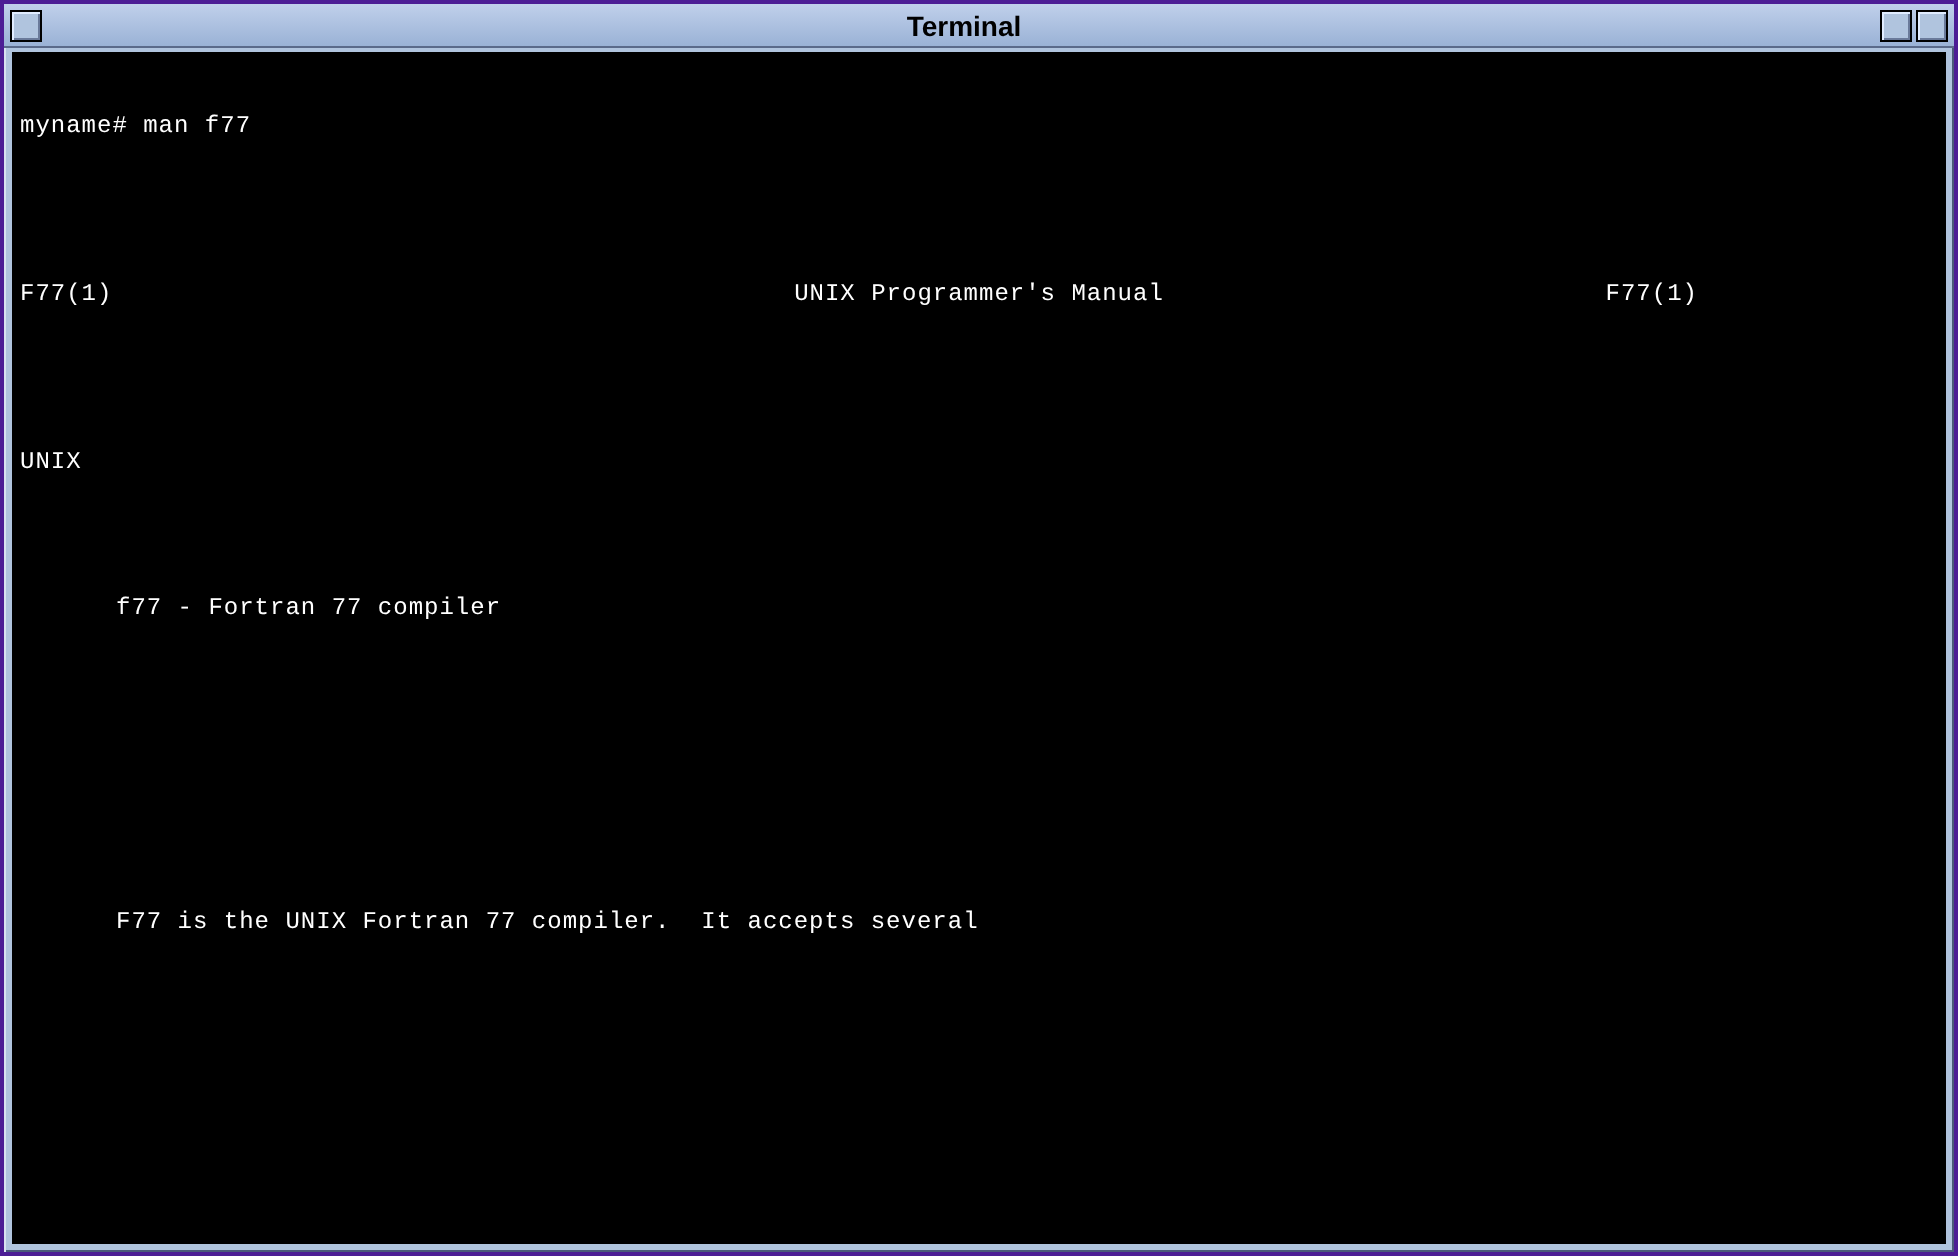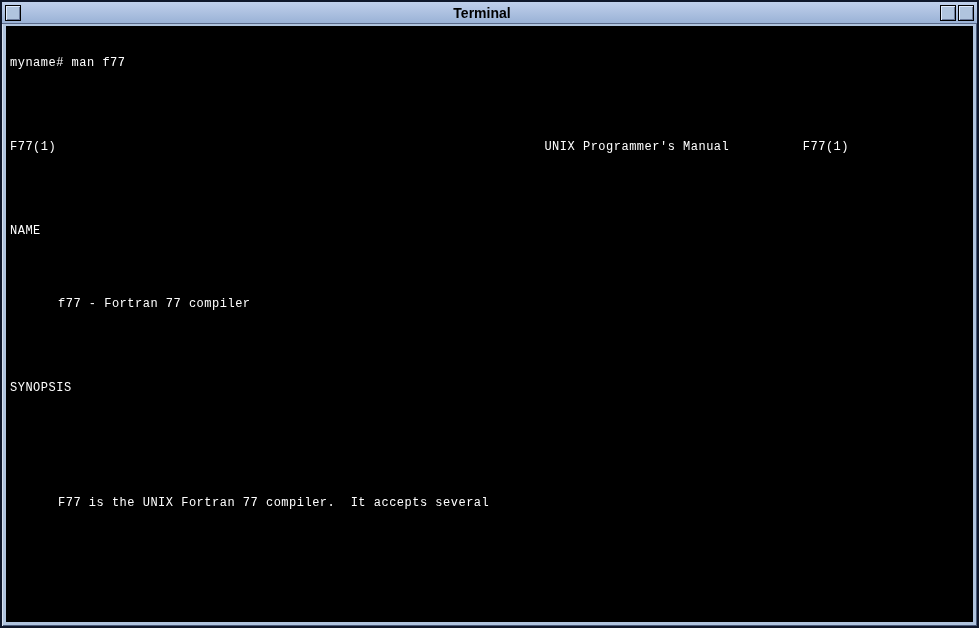--- a/index.html
+++ b/index.html
@@ -7,21 +7,21 @@
     margin: 0; padding: 0;
     background: #808080;
     font-family: "Lucida Console", Monaco, monospace;
   }
   .window {
     position: relative;
     width: 979px;
     height: 628px;
     margin: 0 auto;
     background: #b0c4de;
-    border: 2px solid #0f172a;
+    border: 2px solid #4c1d95;
     box-shadow: inset 1px 1px 0 #d8e2f0, inset -1px -1px 0 #4a5a7a;
   }
   .titlebar {
     display: flex;
     align-items: center;
     height: 22px;
     background: linear-gradient(#c0d0eb, #9ab2d6);
     border-bottom: 1px solid #5a6a8a;
     padding: 0 2px;
   }
@@ -55,21 +55,21 @@
     line-height: 21px;
     padding: 6px 4px;
     overflow: hidden;
     white-space: pre;
     letter-spacing: 0.5px;
   }
   .header-line {
     display: flex;
   }
   .hl-left { width: 25%; }
-  .hl-center { width: 50%; text-align: right; }
+  .hl-center { width: 50%; text-align: center; }
   .hl-right { width: 25%; text-align: right; padding-right: 120px; }
   .section-head { }
   .section-body { padding-left: 48px; white-space: pre-wrap; margin-top: 31px; }
   .prompt-line { }
   .blank { height: 21px; }
 </style>
 </head>
 <body>
 
 <div class="window">
@@ -80,24 +80,23 @@
       <div class="title-btn"></div>
       <div class="title-btn"></div>
     </div>
   </div>
 
   <div class="terminal-body">
 <div class="prompt-line">myname# man f77</div>
 <div class="blank"></div>
 <div class="header-line"><span class="hl-left">F77(1)</span><span class="hl-center">UNIX Programmer's Manual</span><span class="hl-right">F77(1)</span></div>
 <div class="blank"></div>
-<div class="section-head">NAME</div>
+<div class="section-head">UNIX</div>
 <div class="section-body">f77 - Fortran 77 compiler</div>
 <div class="blank"></div>
-<div class="section-head">SYNOPSIS</div>
 <div class="blank"></div>
 <div class="section-body">F77 is the UNIX Fortran 77 compiler.  It accepts several</div>
 <div class="blank"></div>
 
 
 
 
 
 
 

